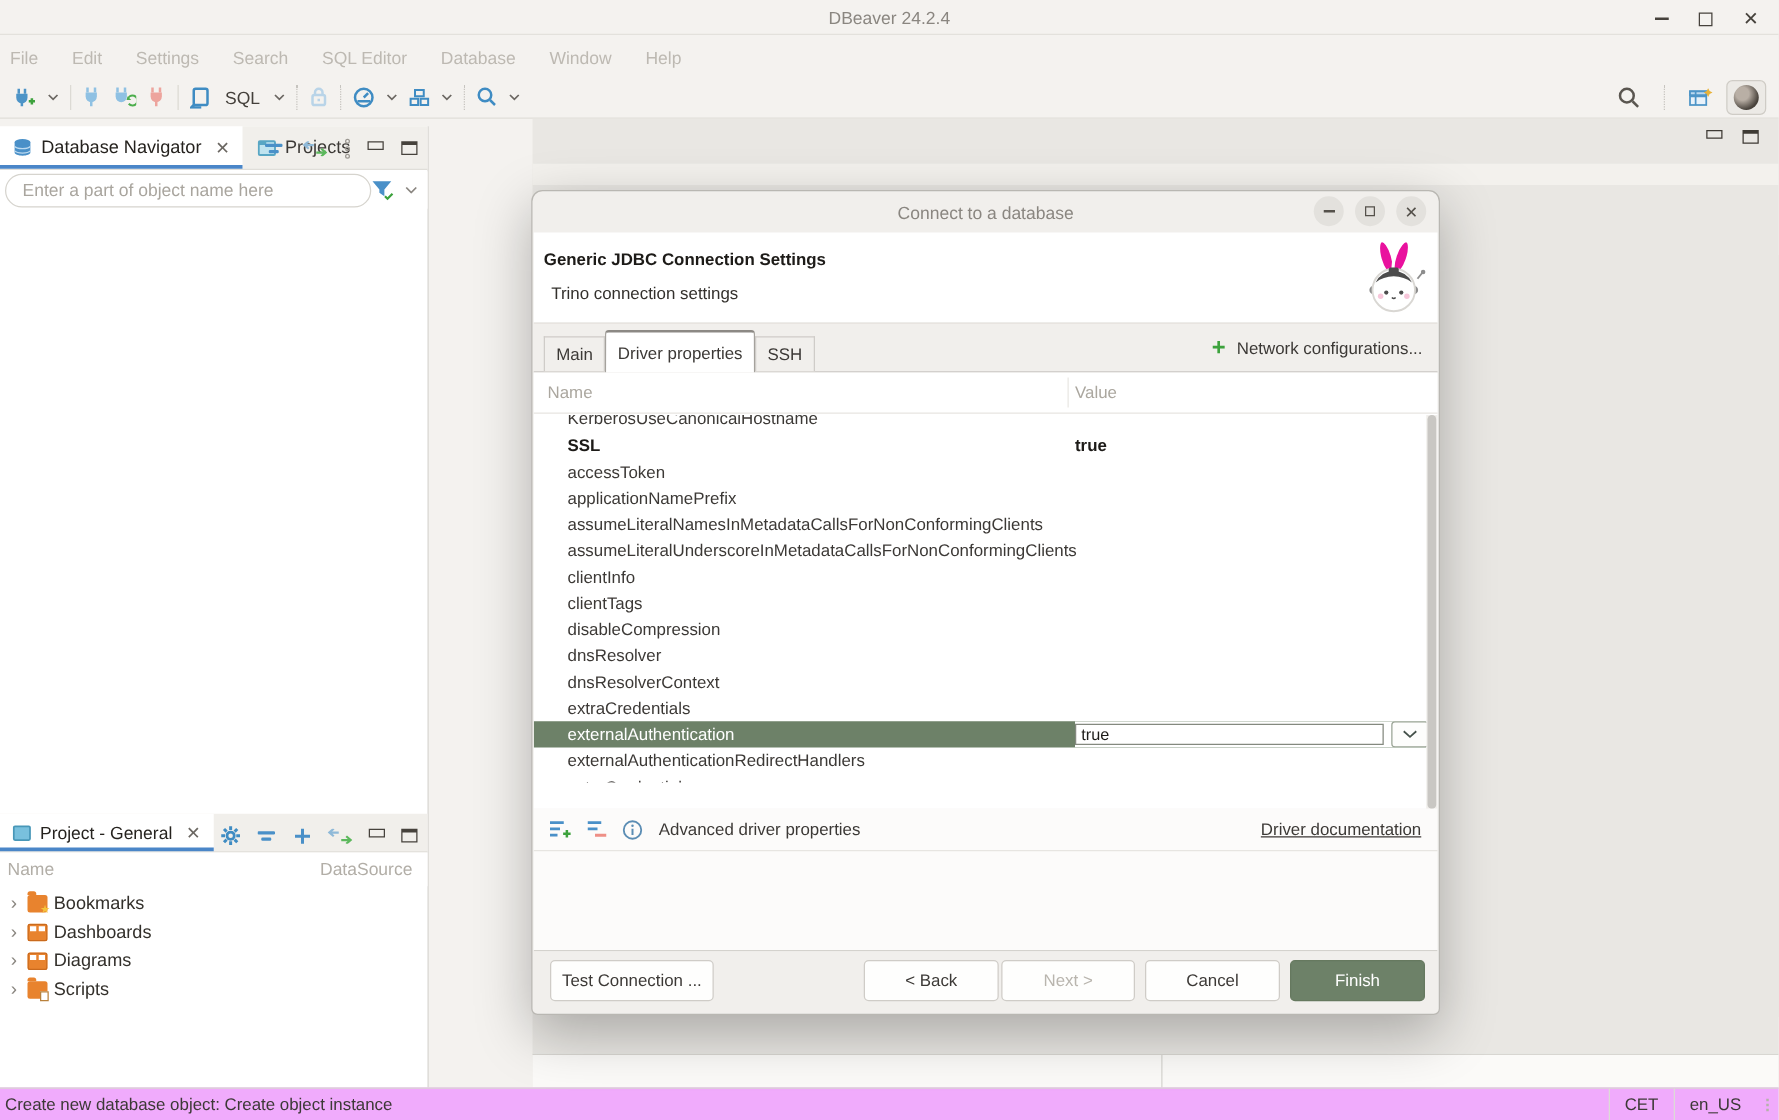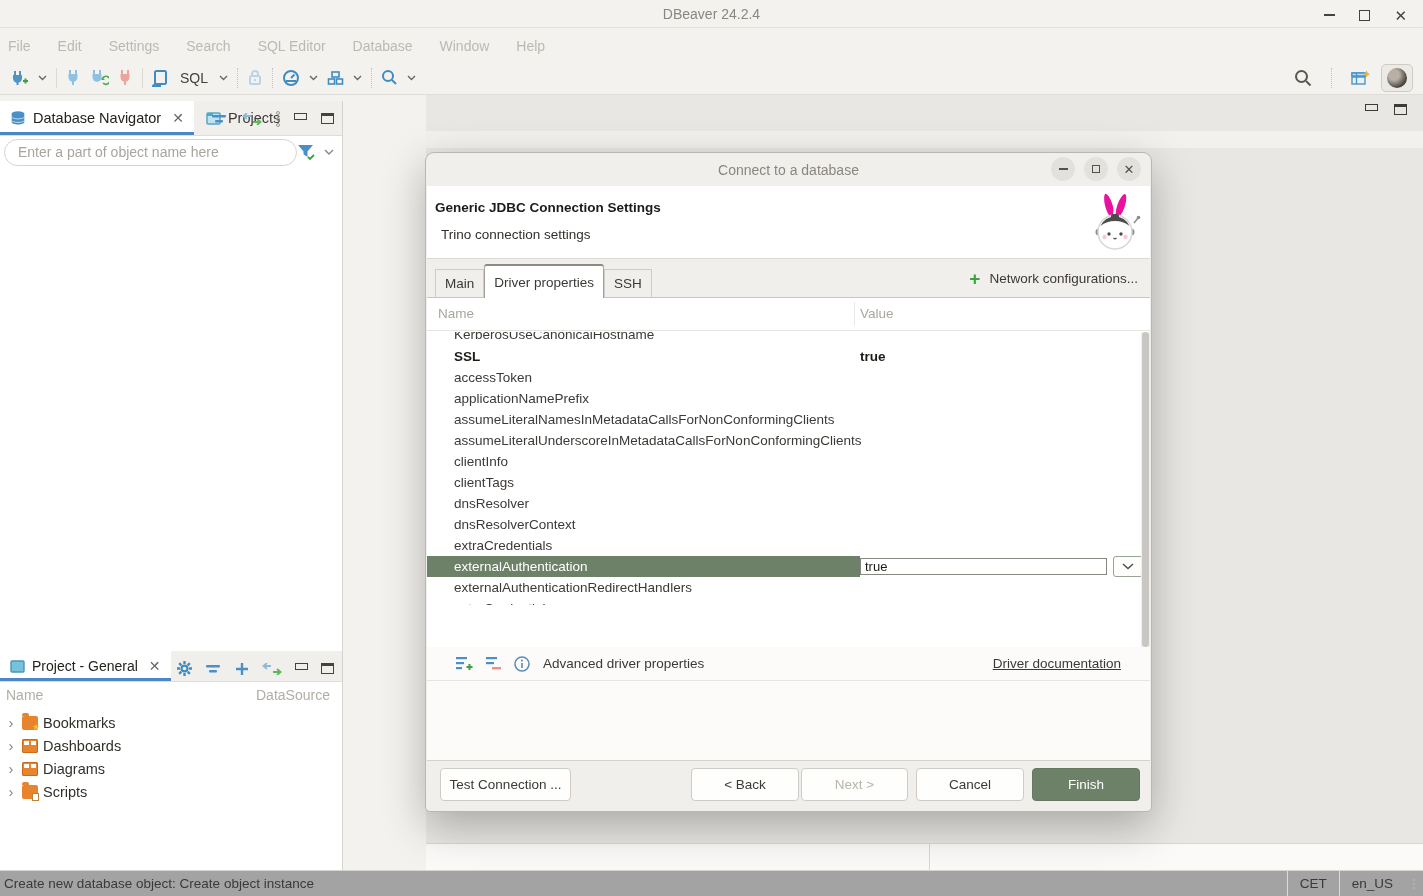--- a/index.html
+++ b/index.html
@@ -61,21 +61,21 @@
   .tico .page{position:absolute;right:-1px;bottom:-2px;width:7px;height:8px;background:#fff;border:1px solid #b9813c}
 
   
   #editor{position:absolute;left:426px;top:95px;right:0;bottom:26px;background:#e9e7e3}
   #editor .strip{position:absolute;top:36px;left:0;right:0;height:17px;background:#f3f1ed}
   #editor .tools{position:absolute;top:9px;right:16px;display:flex;gap:16px;align-items:center}
   #bottom-strip{position:absolute;left:426px;right:0;top:843px;height:27px;background:#fbfaf8;border-top:1px solid #d8d6d1}
   #bottom-strip::after{content:"";position:absolute;left:503px;top:0;bottom:0;width:1px;background:#d8d6d1}
 
   
-  #statusbar{position:absolute;left:0;right:0;bottom:0;height:26px;background:#a3a3a3;border-top:1px solid #d8d6d1;display:flex;align-items:center;font-size:13.5px;color:#3c3936}
+  #statusbar{position:absolute;left:0;right:0;bottom:0;height:26px;background:#f0abfc;border-top:1px solid #d8d6d1;display:flex;align-items:center;font-size:13.5px;color:#3c3936}
   #status-msg{padding-left:4px}
   #status-right{margin-left:auto;display:flex;align-items:center;height:100%}
   #status-right .cell{padding:0 12px;border-left:1px solid #dddbd6;height:100%;display:flex;align-items:center}
   .grip{display:flex;flex-direction:column;gap:2px;margin:0 8px}
   .grip i{width:2px;height:2px;background:#b5b1aa}
 
   
   #dialog{position:absolute;left:425px;top:152px;width:727px;height:660px;background:#f1efec;border:1px solid #b9b7b2;border-radius:9px 9px 5px 5px;box-shadow:0 14px 44px rgba(0,0,0,.28);z-index:10}
   #dlg-titlebar{position:relative;height:33px;display:flex;align-items:center;justify-content:center;font-size:14px;color:#8a8680}
   .dlg-ctl{position:absolute;right:10px;top:4px;display:flex;gap:9px}
@@ -110,21 +110,21 @@
   .prow.bold .pname,.prow.bold .pval{font-weight:bold;color:#1d1b18}
   .prow.sel{background:#6d8168}
   .prow.sel .pname{color:#fff}
   .prow.sel::after{content:"";position:absolute;left:433px;right:0;top:0;bottom:0;background:#fff}
   .pval-input{position:absolute;left:433px;top:2px;width:247px;height:17px;border:1px solid #84897f;font-size:13px;padding:0 4px;color:#1d1b18;background:#fff;z-index:1;outline:none;font-family:inherit}
   .combo-btn{position:absolute;left:686px;top:0;width:30px;height:21px;border:1px solid #99a394;border-radius:3px;background:#fdfdfc;display:flex;align-items:center;justify-content:center;z-index:1}
   #tbl-scroll{position:absolute;right:0;top:34px;width:9px;bottom:0;background:#f1efec}
   #tbl-scroll .thumb{position:absolute;left:1px;right:1px;top:0;bottom:0;background:#c9c7c3;border-radius:4px}
 
   #dlg-lower{position:absolute;top:494px;left:1px;right:1px;height:113px;background:#fcfbfa}
-  #dlg-footer{height:34px;border-bottom:1px solid #e7e5e1;display:flex;align-items:center;padding:0 29px;gap:11px}
+  #dlg-footer{height:34px;border-bottom:1px solid #e7e5e1;display:flex;align-items:center;padding:0 13px;gap:11px}
   #adv-label{font-size:13.5px;color:#3c3936;margin-left:2px}
   #doc-link{margin-left:auto;font-size:13.5px;color:#3c3936;text-decoration:underline}
 
   #dlg-buttons{position:absolute;top:607px;left:1px;right:1px;bottom:1px;background:#f1efec;border-top:1px solid #d4d2cd;border-radius:0 0 4px 4px}
   .btn{position:absolute;top:7px;height:33px;border:1px solid #cfccc7;border-radius:4px;background:#fefefd;font-size:13.5px;color:#3c3936;display:flex;align-items:center;justify-content:center}
   #btn-test{left:13px;width:131px}
   #btn-back{left:264px;width:108px}
   #btn-next{left:374px;width:107px;color:#b9b5ae}
   #btn-cancel{left:489px;width:108px}
   #btn-finish{left:605px;width:108px;background:#6d8168;border-color:#66795f;color:#fff}
@@ -509,20 +509,23 @@
         <div class="prow">
           <span class="pname">assumeLiteralUnderscoreInMetadataCallsForNonConformingClients</span>
         </div>
         <div class="prow">
           <span class="pname">clientInfo</span>
         </div>
         <div class="prow">
           <span class="pname">clientTags</span>
         </div>
         <div class="prow">
+          <span class="pname">disableCompression</span>
+        </div>
+        <div class="prow">
           <span class="pname">dnsResolver</span>
         </div>
         <div class="prow">
           <span class="pname">dnsResolverContext</span>
         </div>
         <div class="prow">
           <span class="pname">extraCredentials</span>
         </div>
         <div class="prow sel">
           <span class="pname">externalAuthentication</span>

